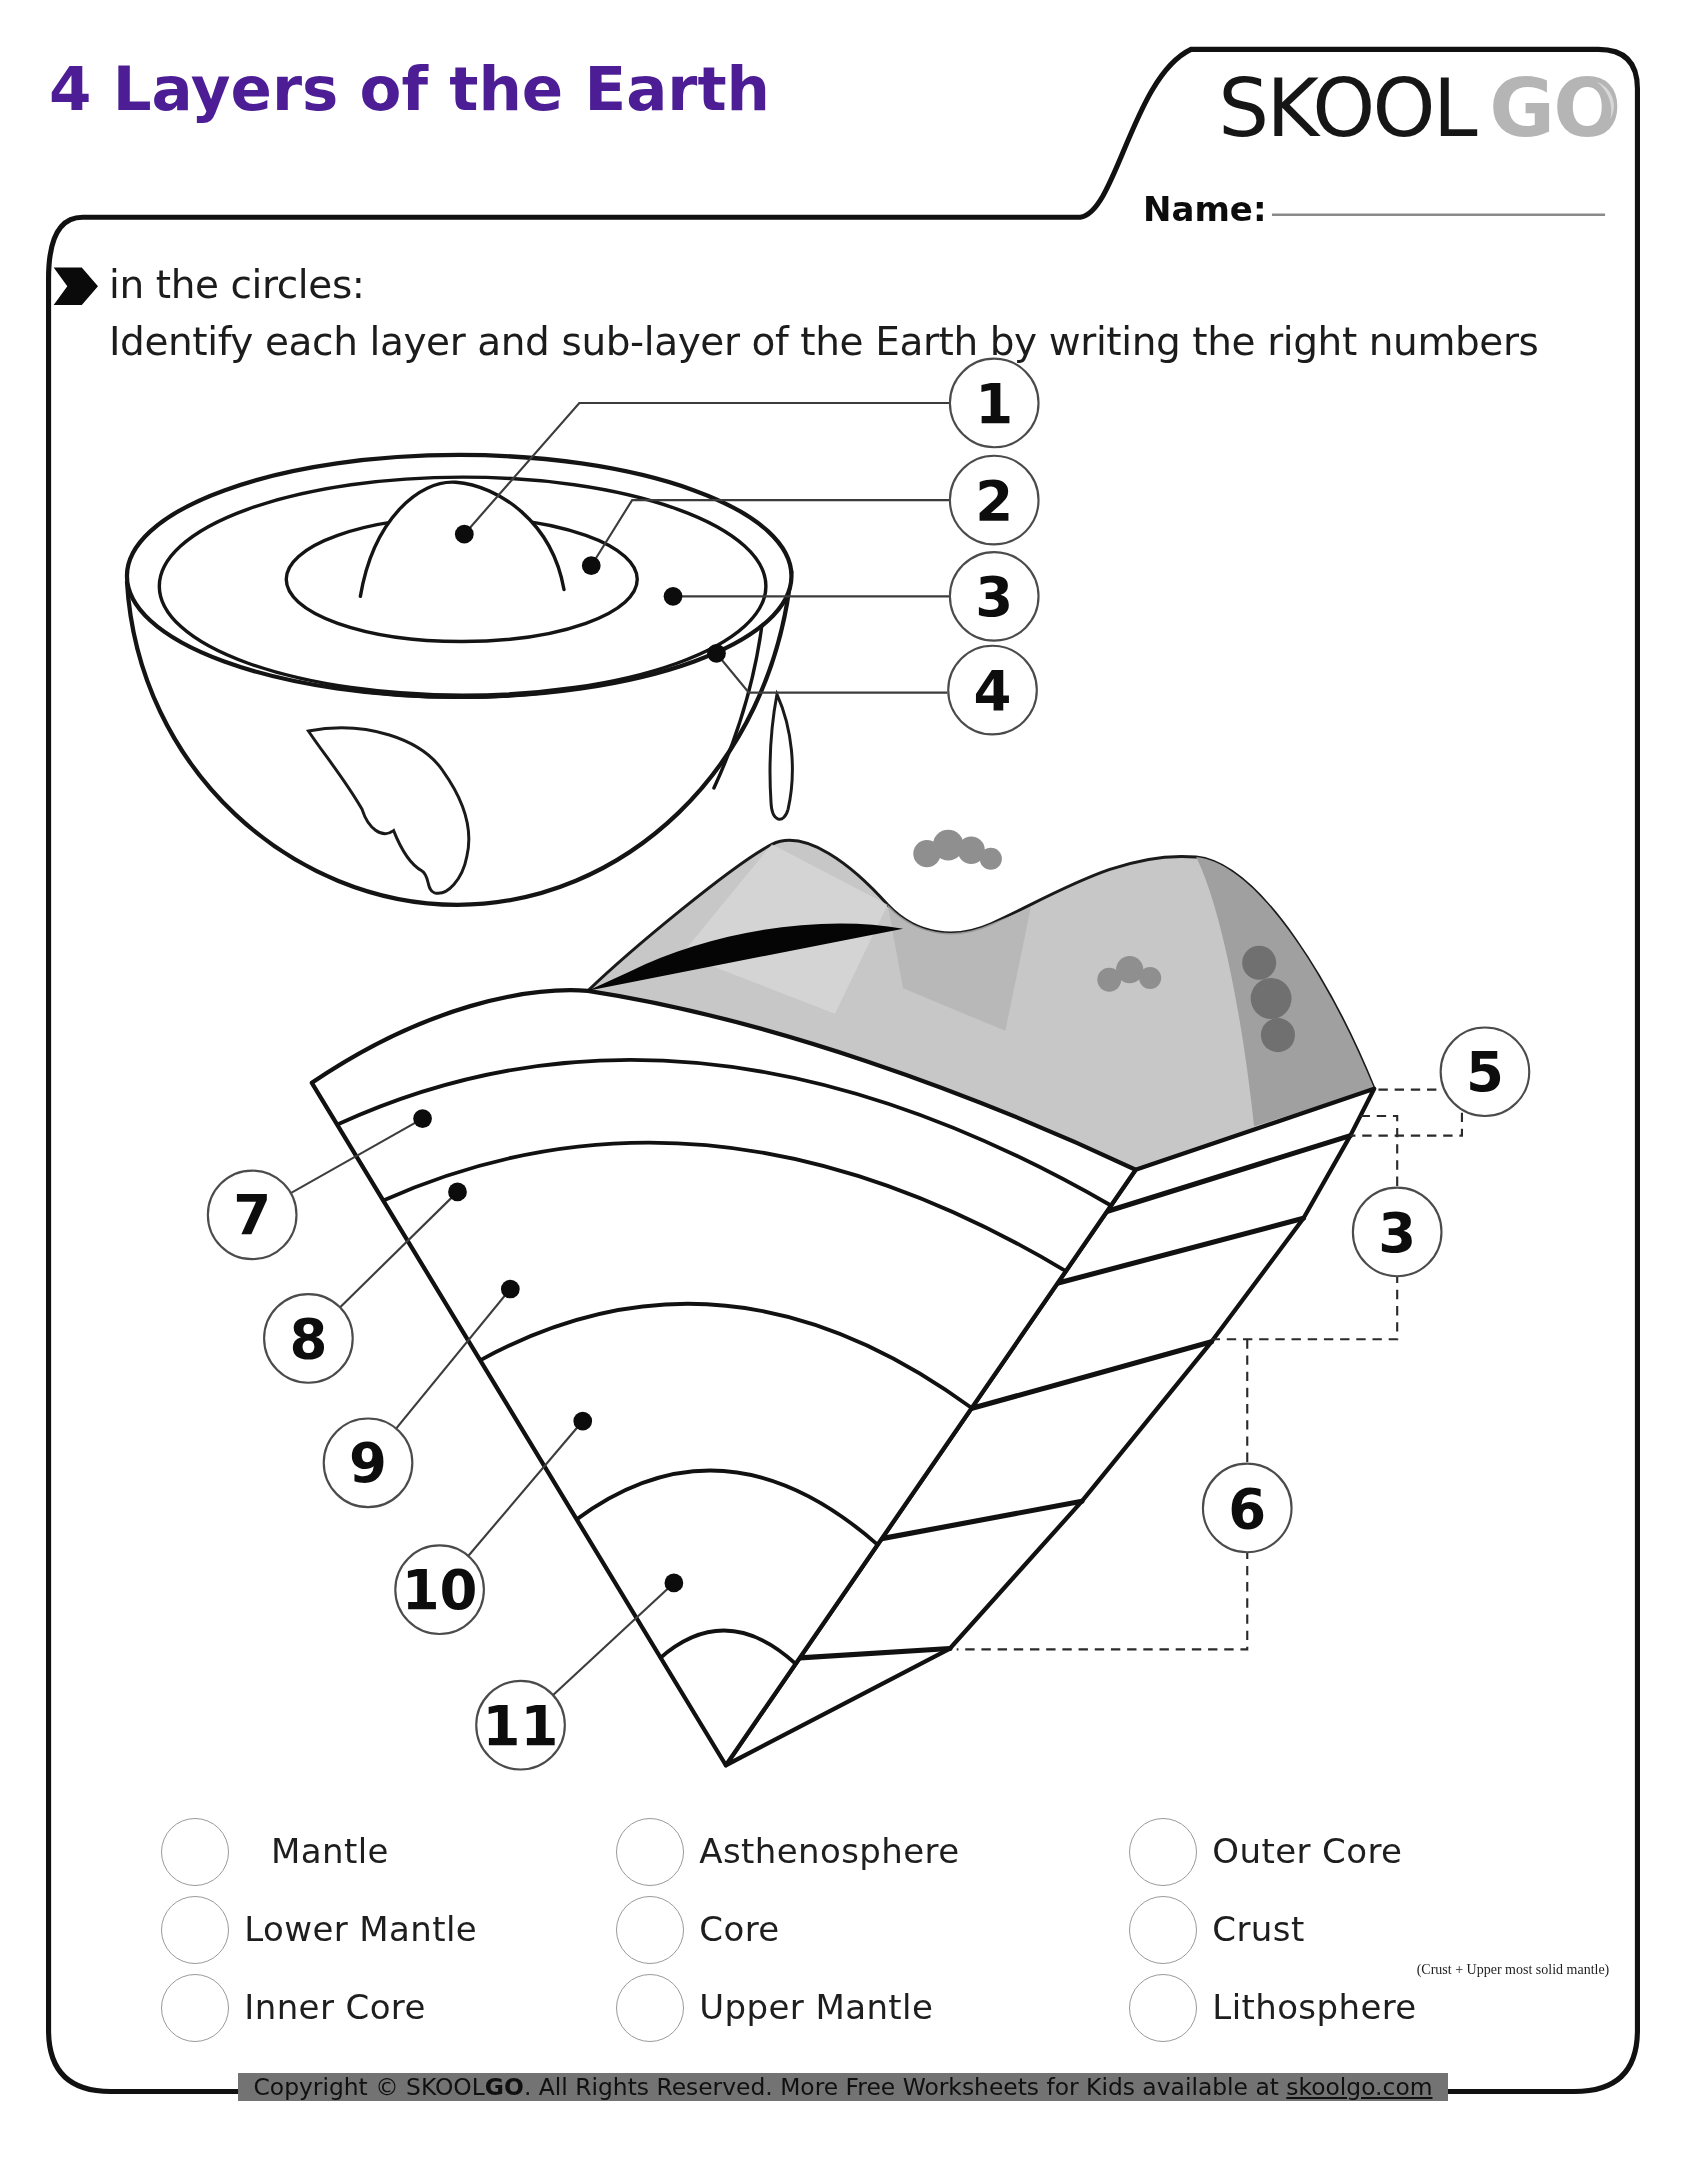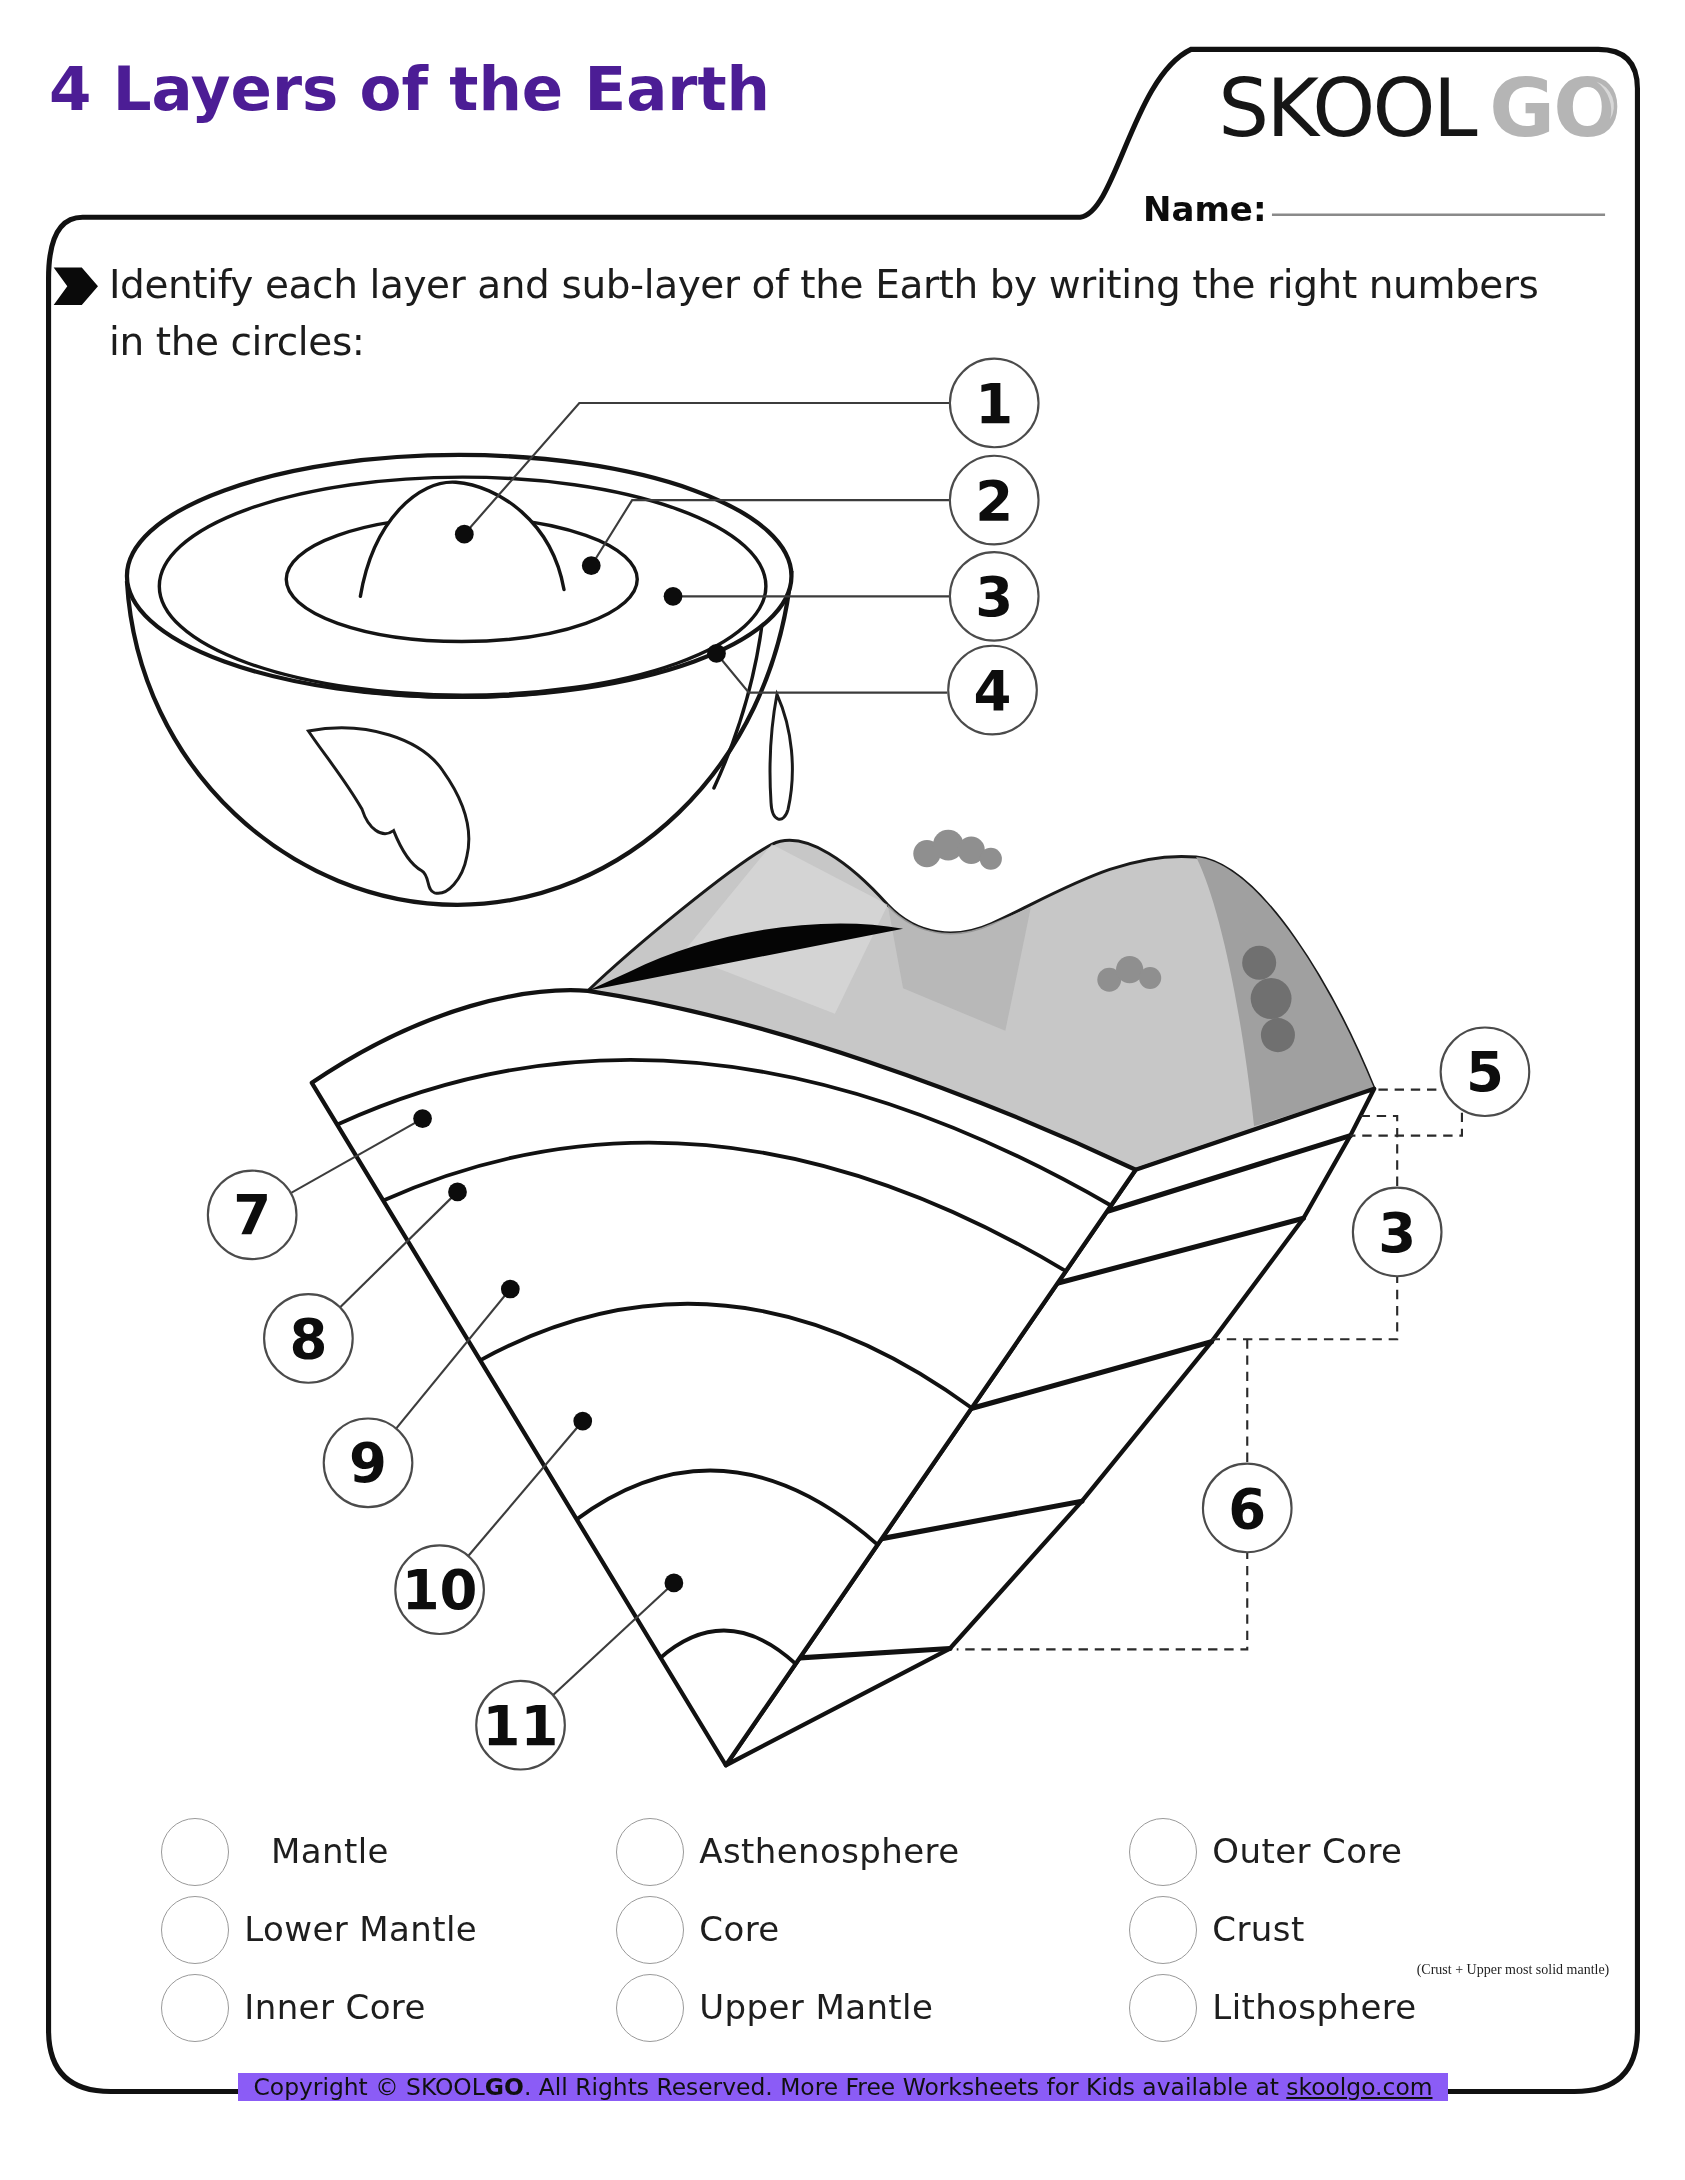--- a/index.html
+++ b/index.html
@@ -10,21 +10,21 @@
   #title{left:49px;top:53px;font-size:61px;font-weight:700;letter-spacing:0px;color:#4c1d95;white-space:nowrap;}
   #namelbl{left:1143px;top:189px;font-size:34px;font-weight:700;color:#0c0c0c;}
   #instr{left:109px;top:257px;font-size:39px;letter-spacing:-0.4px;line-height:1.45;color:#1c1c1c;white-space:nowrap;}
   .ansrow{position:absolute;z-index:2;display:flex;align-items:flex-start;gap:15.3px;}
   .anscircle{width:66px;height:66px;border:1.7px solid #9a9a9a;border-radius:50%;flex:0 0 auto;background:#fff;}
   .anslabel{font-size:34px;letter-spacing:0.4px;color:#1e1e1e;line-height:66px;white-space:nowrap;}
   .anslabel.withnote{line-height:66px;}
   .notewrap{display:flex;flex-direction:row;}
   .ansnote{font-size:14px;color:#1e1e1e;margin-top:-12px;white-space:nowrap;font-family:Liberation Serif, serif;}
   #footer{left:0;top:2073px;width:1686px;text-align:center;font-size:23.4px;color:#101010;}
-  #footer .bg{background:#8b5cf6;padding:0 15.3px;}
+  #footer .bg{background:#737373;padding:0 15.3px;}
   #footer .bold{font-weight:700;}
   #footer .link{text-decoration:underline;}
   svg text{font-family:"DejaVu Sans","Liberation Sans",sans-serif;}
   .num{font-size:64px;font-weight:700;fill:#0d0d0d;text-anchor:middle;}
 </style>
 </head>
 <body>
 
 <svg id="art" width="1686" height="2181" viewBox="0 0 1979 2560">
 
@@ -158,22 +158,22 @@
     <text class="num" x="432" y="1740">9</text>
     <text class="num" x="516" y="1889">10</text>
     <text class="num" x="611" y="2048">11</text>
   </g>
 </svg>
 
 <div id="title" class="ovl">4 Layers of the Earth</div>
 <div id="namelbl" class="ovl">Name:</div>
 
 <div id="instr" class="ovl">
+  <div>in the circles:</div>
   <div>Identify each layer and sub-layer of the Earth by writing the right numbers</div>
-  <div>in the circles:</div>
 </div>
 
 <div class="ansrow" style="left:161px;top:1818px;gap:42px;">
   <div class="anscircle"></div>
   <div class="anslabel">Mantle</div>
 </div>
 <div class="ansrow" style="left:161px;top:1896px;">
   <div class="anscircle"></div>
   <div class="anslabel">Lower Mantle</div>
 </div>

